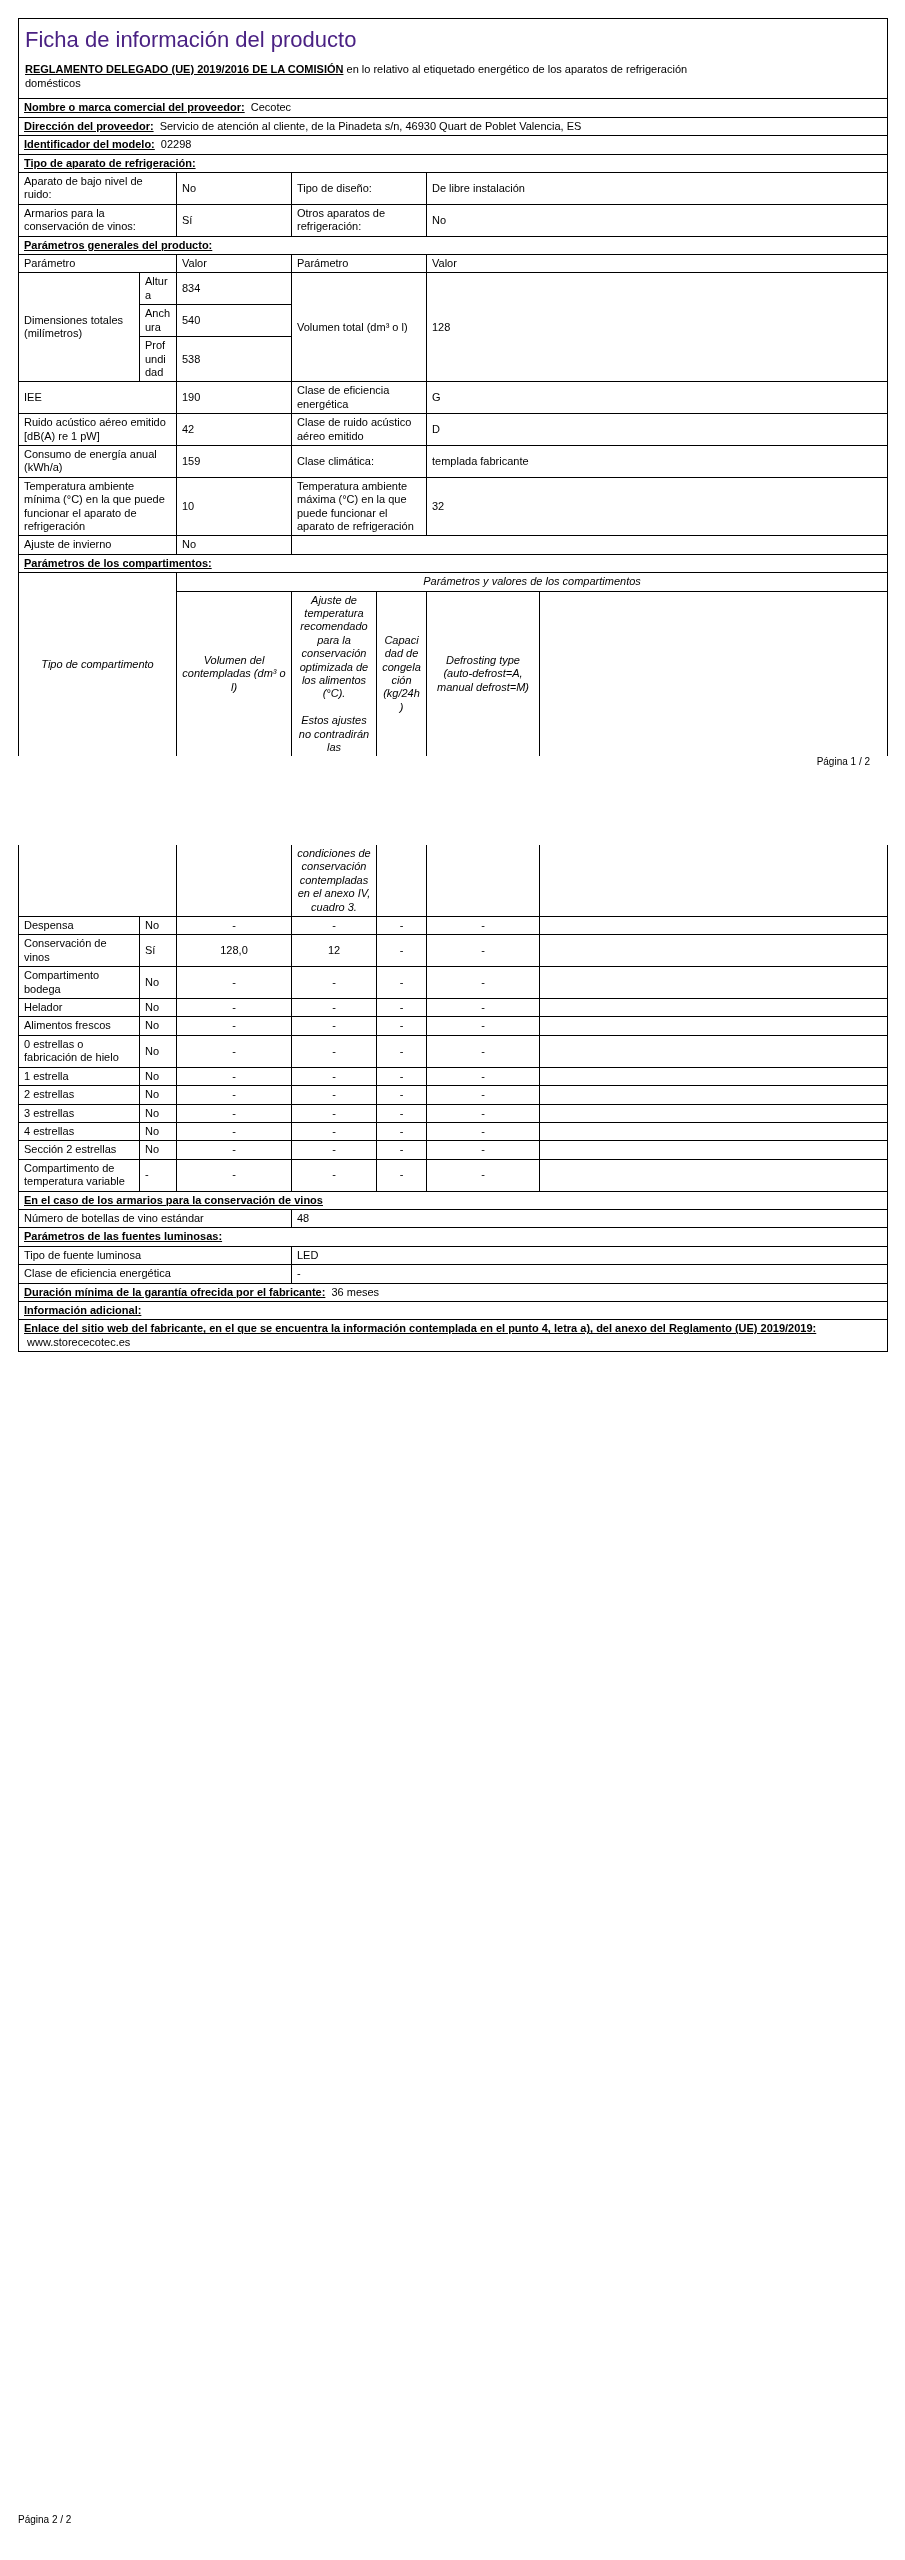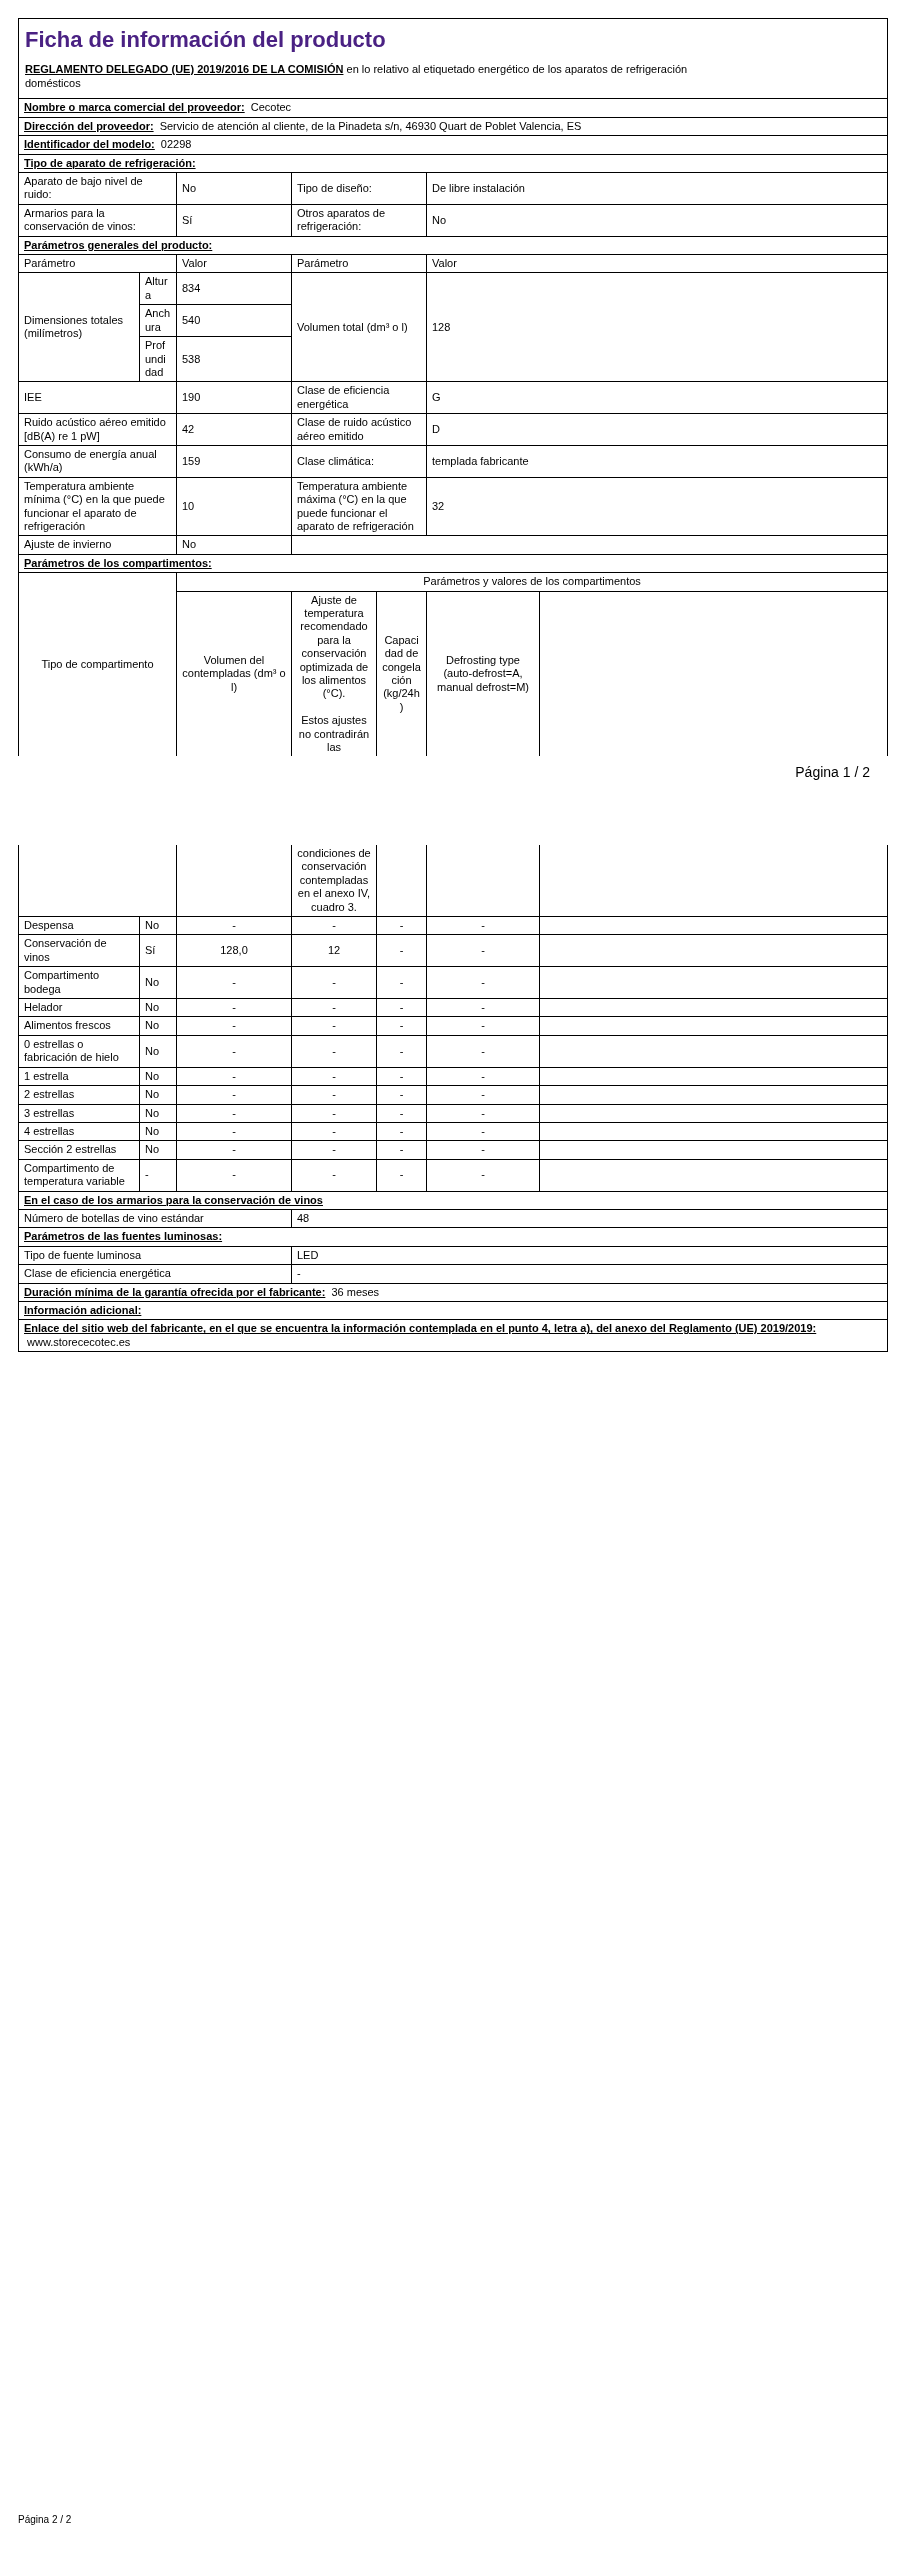--- a/index.html
+++ b/index.html
@@ -13,31 +13,31 @@
   #sheet1 { top: 18px; }
   #sheet2 { top: 845px; }
 
   table.doc { width: 869px; border-collapse: collapse; table-layout: fixed; }
   .doc td {
     border: 1px solid #000; padding: 2px 5px; vertical-align: middle;
     line-height: 1.22; overflow-wrap: break-word;
     hyphens: auto; -webkit-hyphens: auto;
   }
   td.hdr-cell { padding: 8px 6px; }
-  .doc-title { font-size: 22px; font-weight: bold; color: var(--title-color); margin-bottom: 8px; }
+  .doc-title { font-size: 22px; font-weight: normal; color: var(--title-color); margin-bottom: 8px; }
   .reg { line-height: 1.3; max-width: 715px; }
   .lbl { font-weight: bold; text-decoration: underline; }
   .val { margin-left: 3px; }
-  .ch { text-align: center; }
+  .ch { text-align: center; font-style: italic; }
   .temp-hdr { white-space: pre-line; }
   td.cut { border-bottom: none; }
   td.cut-top { border-top: none; }
   .cpresent { padding-left: 4px; }
   .cval { text-align: center; }
-  .page-num { font-size: 14px; text-align: right; padding-right: 17px; margin-top: 8px; }
+  .page-num { font-size: 10px; text-align: right; padding-right: 17px; }
   #page2-num { position: absolute; left: 18px; top: 2514px; width: 869px; text-align: left; padding-right: 17px; font-size: 10px; }
 </style>
 </head>
 <body>
 
 <div class="sheet" id="sheet1">
   <table class="doc">
     <colgroup>
       <col style="width:121px">
         <col style="width:37px">

